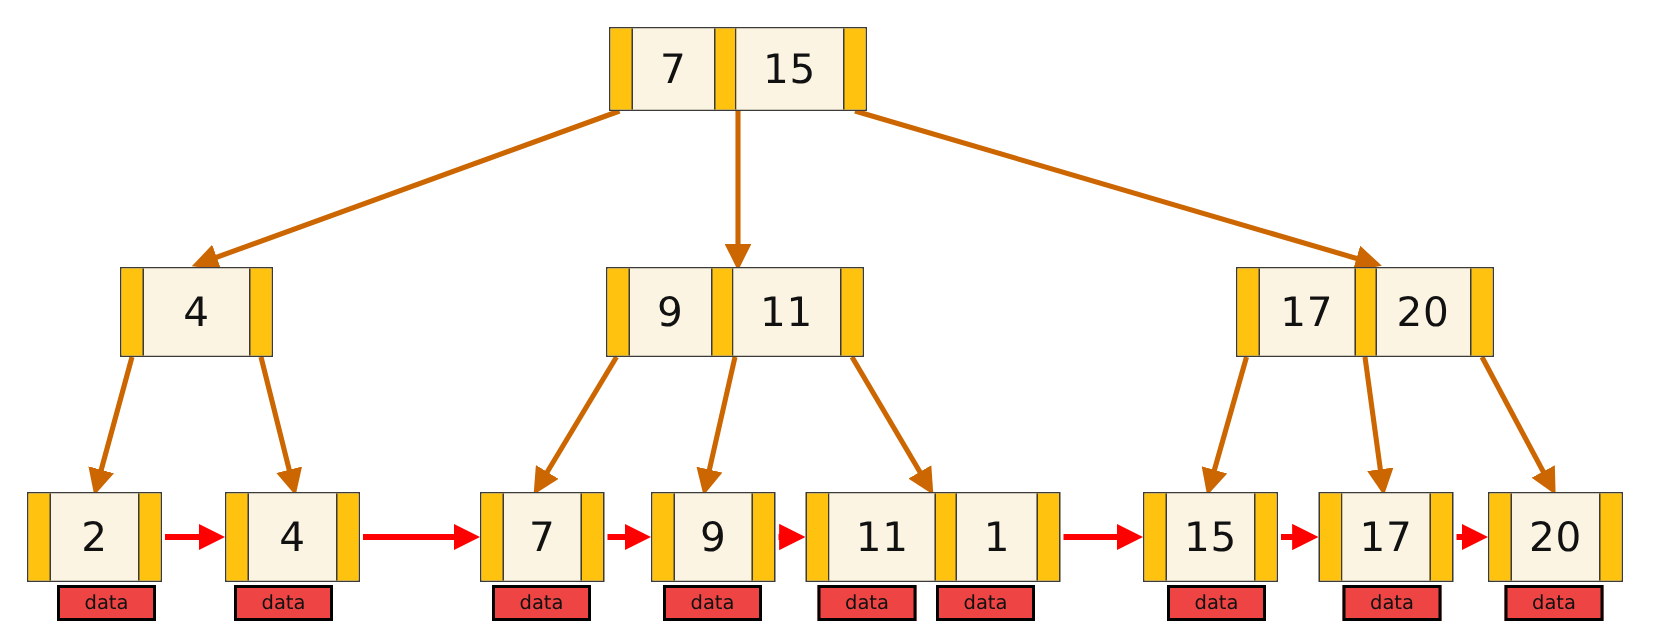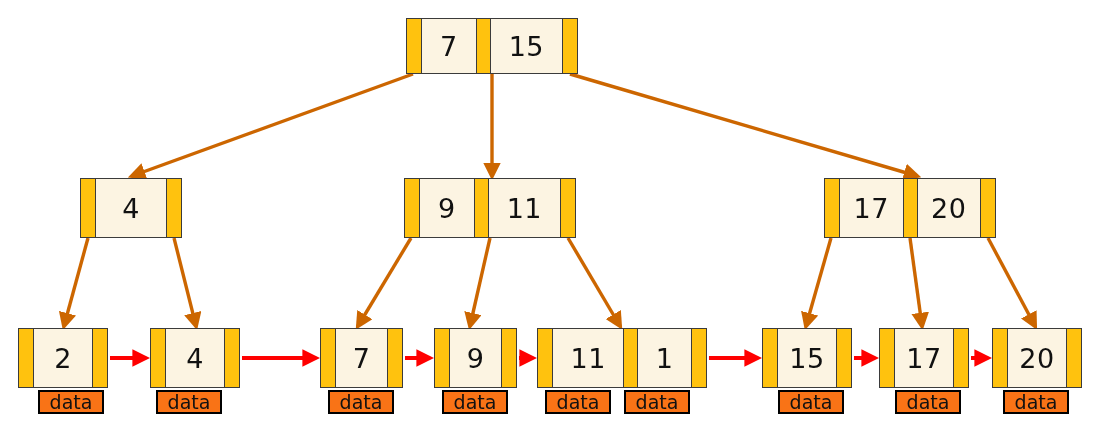--- a/index.html
+++ b/index.html
@@ -58,25 +58,25 @@
     background: #FCF4E2;
     color: #111111;
     font-size: 27px;
     line-height: 1;
     letter-spacing: 0.5px;
   }
   .databox {
     position: absolute;
     box-sizing: border-box;
     border: 2.6px solid #000000;
-    background: #f97316;
+    background: #ef4444;
     display: flex;
     align-items: center;
     justify-content: center;
-    font-size: 19px;
+    font-size: 13px;
     color: #111111;
     z-index: 5;
   }
 </style>
 </head>
 <body>
 
 <div id="canvas">
 
   <svg id="edges" viewBox="0 0 1102 428" width="1102" height="428" xmlns="http://www.w3.org/2000/svg">

